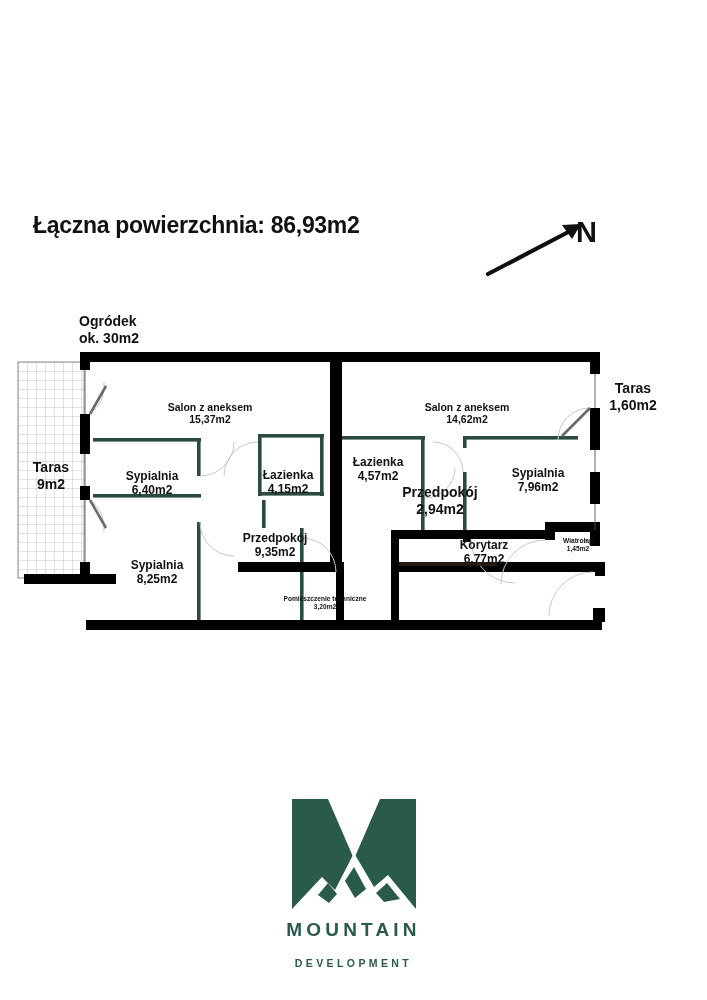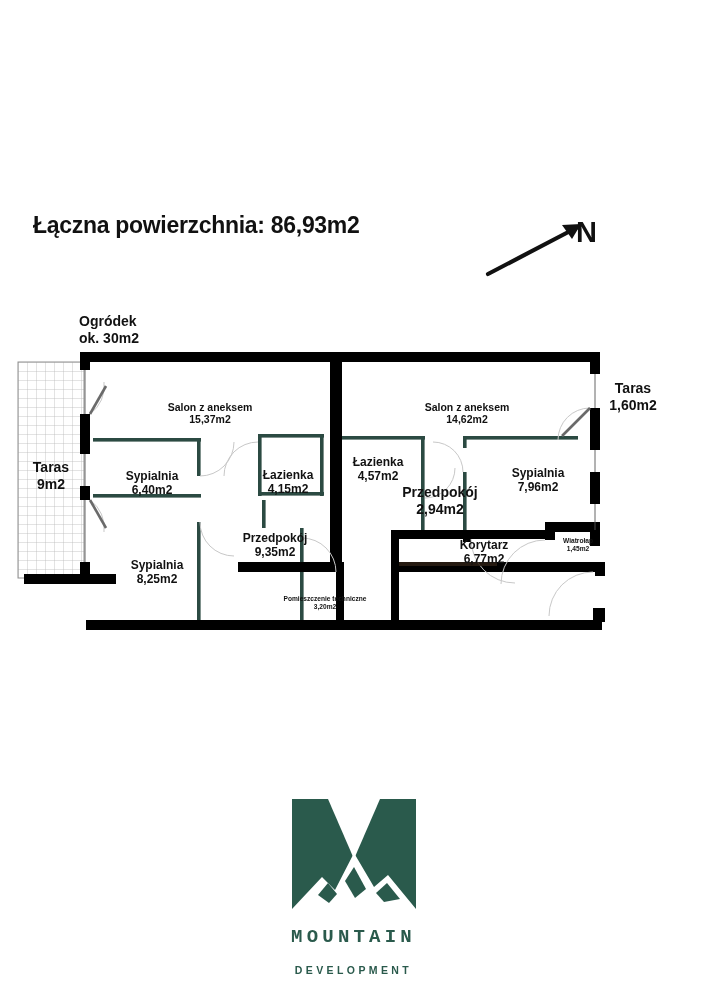--- a/index.html
+++ b/index.html
@@ -82,26 +82,25 @@
   
   #logo {
     position: absolute;
     left: 0;
     top: 795px;
     width: 707px;
     text-align: center;
   }
   #logo-mark { display:block; margin: 0 auto; }
   #logo-name {
-    margin-top: 9px;
+    margin-top: 2px;
     font-size: 19px;
     font-weight: bold;
     letter-spacing: 4.2px;
     color: #2a5a4c;
-    font-family: Liberation Mono, monospace;
   }
   #logo-sub {
     margin-top: 16px;
     font-size: 10.5px;
     font-weight: bold;
     letter-spacing: 3.4px;
     color: #2a5a4c;
   }
 </style>
 </head>

